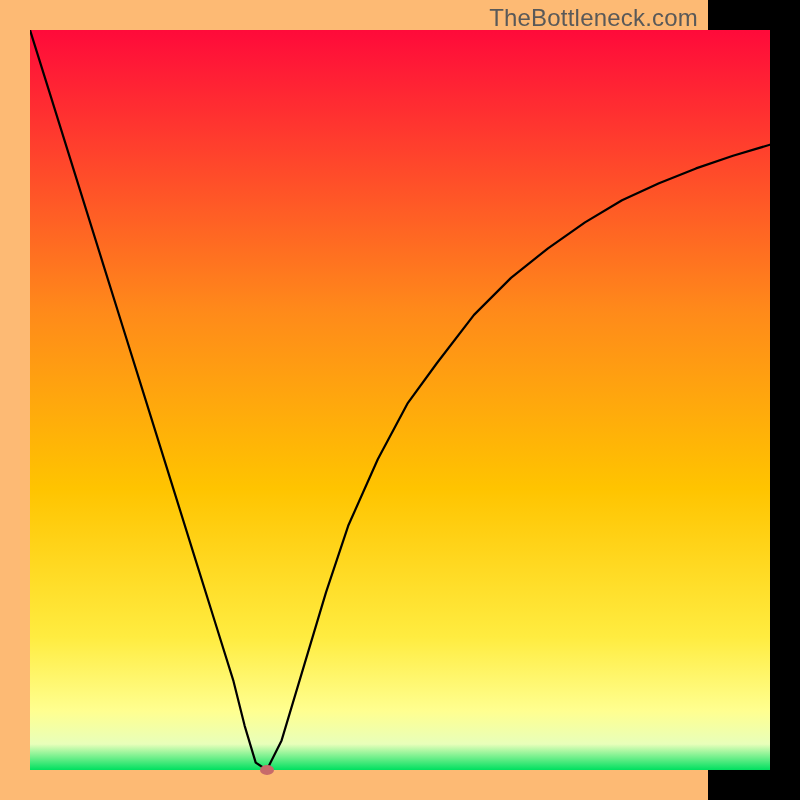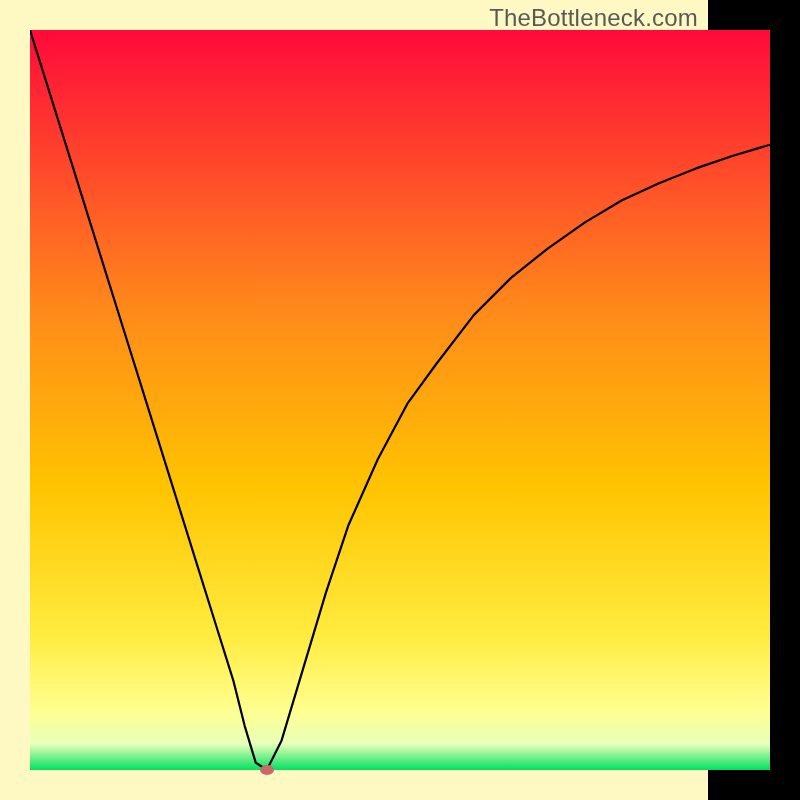--- a/index.html
+++ b/index.html
@@ -8,21 +8,21 @@
     width: 800px;
     height: 800px;
     background: #000;
     font-family: Arial, Helvetica, sans-serif;
     overflow: hidden;
   }
   .frame {
     position: relative;
     width: 708px;
     height: 800px;
-    background: #fef9c3;
+    background: #fdba74;
   }
   .plot-area {
     position: absolute;
     left: 30px;
     top: 30px;
     width: 740px;
     height: 740px;
   }
   .watermark {
     position: absolute;

